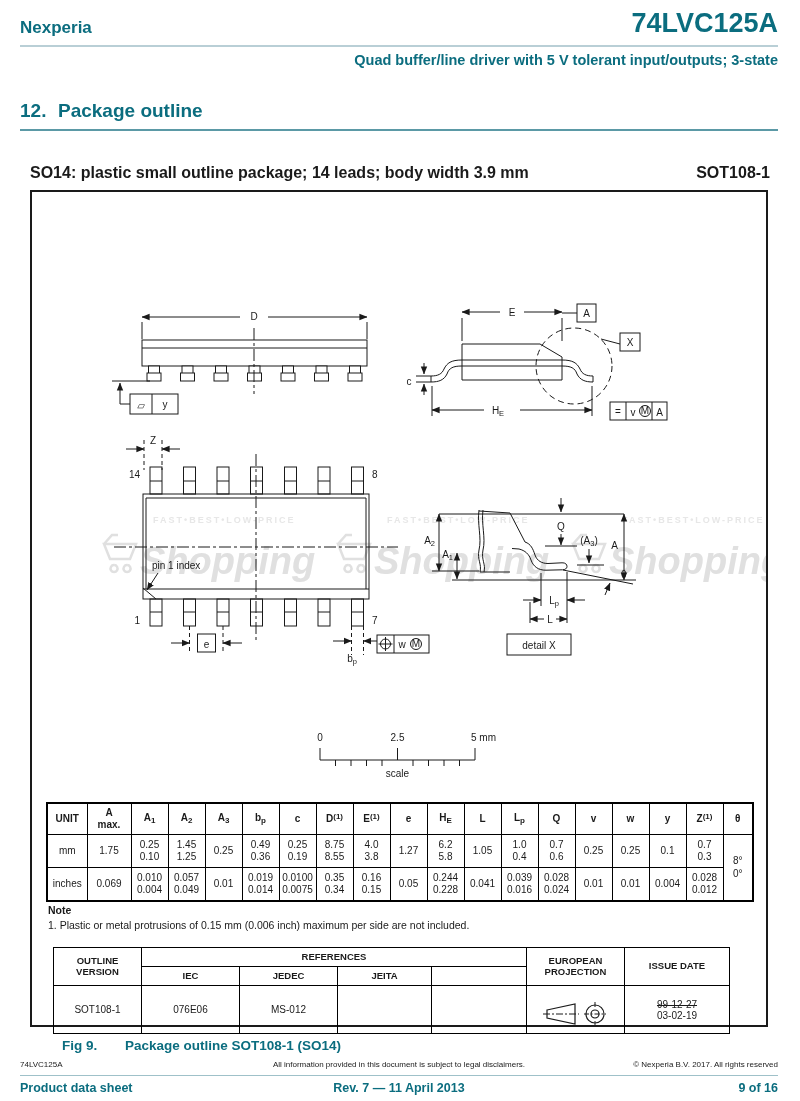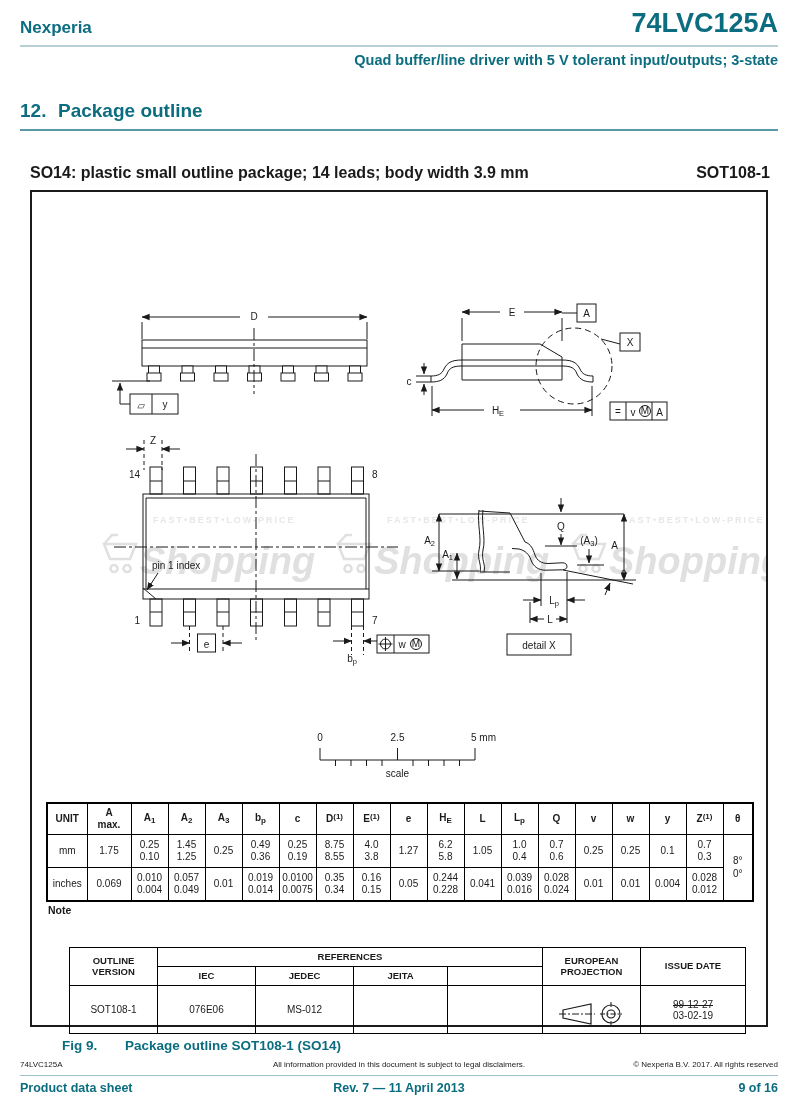--- a/index.html
+++ b/index.html
@@ -30,21 +30,21 @@
   table.dims{position:absolute;left:14px;top:610px;width:708px;border-collapse:collapse;table-layout:fixed;
              font-size:10px;border:2px solid #000;}
   table.dims th,table.dims td{border:1px solid #000;text-align:center;vertical-align:middle;
              padding:1px 0;white-space:pre-line;line-height:1.25;}
   table.dims th{font-weight:bold;height:28px;}
   table.dims td{height:30px;}
   table.dims sub{font-size:8px;vertical-align:-2px;}
   table.dims sup{font-size:8px;vertical-align:3px;}
   .note-title{left:16px;top:712px;font-size:10.5px;font-weight:bold;}
   .note-item{left:16px;top:727px;font-size:10.5px;}
-  table.refs{position:absolute;left:37px;top:755px;border-collapse:collapse;table-layout:fixed;font-size:9.5px;}
+  table.refs{position:absolute;left:21px;top:755px;border-collapse:collapse;table-layout:fixed;font-size:9.5px;}
   table.refs th,table.refs td{border:1px solid #000;text-align:center;vertical-align:middle;white-space:pre-line;}
   table.refs th{font-weight:bold;height:16px;line-height:1.15;}
   table.refs td{height:34px;font-size:10px;}
   
   .caption{left:25px;top:1038px;font-size:13.5px;font-weight:bold;}
   .caption .fig{display:inline-block;width:63px;margin-left:37px;}
   .foot-tiny{left:20px;right:22px;top:1060px;font-size:8px;display:flex;justify-content:space-between;}
   .foot-rule{left:20px;right:22px;top:1075px;height:1px;background:#9fc1c9;}
   .foot-bold{left:20px;right:22px;top:1081px;font-size:12.5px;font-weight:bold;display:flex;justify-content:space-between;gap:28px;}
   .foot-bold .mid,.foot-tiny .mid{position:absolute;left:0;right:0;text-align:center;}
@@ -360,20 +360,21 @@
           <td>0.028<br>0.024</td>
           <td>0.01</td>
           <td>0.01</td>
           <td>0.004</td>
           <td>0.028<br>0.012</td>
         </tr>
       </tbody>
     </table>
 
   <div class="abs note-title">Note</div>
+  <div class="abs note-item">1. Plastic or metal protrusions of 0.15 mm (0.006 inch) maximum per side are not included.</div>
 
   <table class="refs">
     <colgroup>
         <col style="width:88px">
         <col style="width:98px">
         <col style="width:98px">
         <col style="width:94px">
         <col style="width:95px">
         <col style="width:98px">
         <col style="width:105px">

